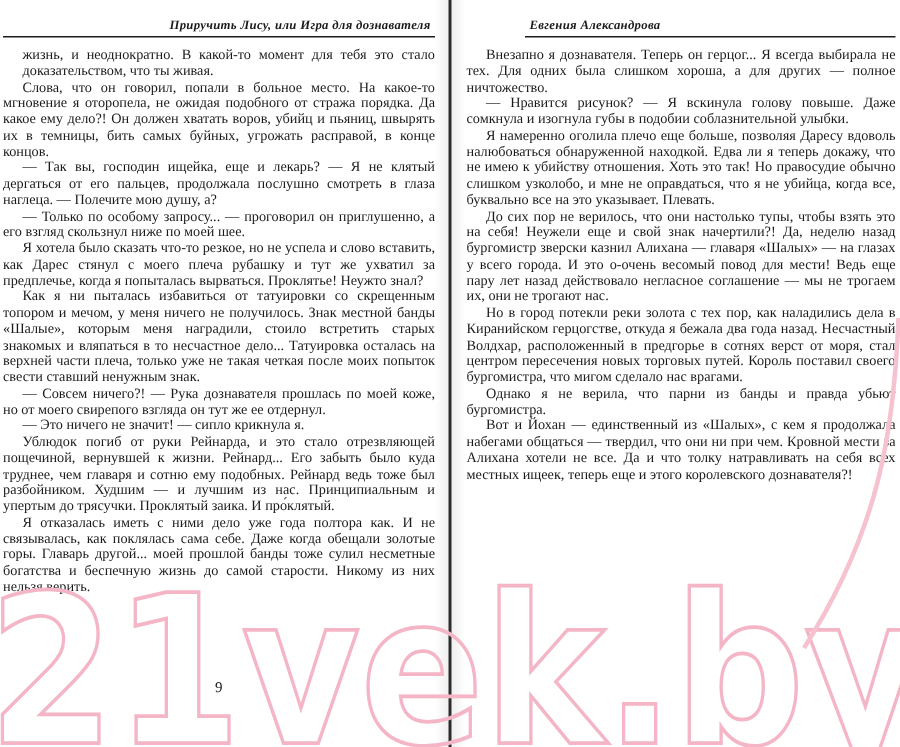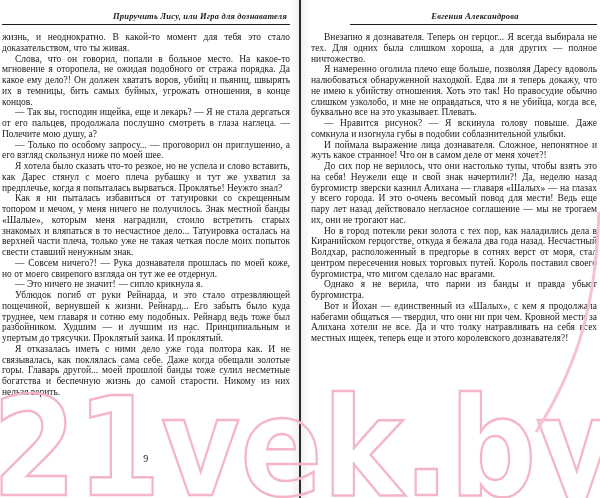--- a/index.html
+++ b/index.html
@@ -20,33 +20,33 @@
   .running-head {
     font-size: 8.5px;
     font-weight: bold;
     font-style: italic;
     letter-spacing: 0.2px;
     margin-top: 11px;
     white-space: nowrap;
     overflow: hidden;
   }
   .page-left  .running-head { text-align: right; padding-right: 3px; }
-  .page-right .running-head { text-align: center; padding-left: 42px; }
+  .page-right .running-head { text-align: left; padding-left: 42px; }
 
   .head-rule { border-bottom: 1.5px solid #1c1c1c; margin-top: 3px; }
   .page-right .head-rule { margin-left: 39px; }
 
   .body-text {
     margin-top: 7px;
     font-size: 9.5px;
     line-height: 10.75px;
     text-align: justify;
   }
   .body-text p { margin: 0; text-indent: 13px; }
-  .body-text p.no-indent { text-indent: 0; }
+  .body-text p.no-indent { text-indent: 0; margin-left: 13px; }
 
   .page-number {
     position: absolute;
     top: 453px;
     width: 100%;
     text-align: center;
     font-size: 10px;
     letter-spacing: 0.5px;
   }
 
@@ -91,41 +91,40 @@
 </head>
 <body>
 
 <div class="spread">
 
   <div class="page page-left">
     <div class="running-head">Приручить Лису, или Игра для дознавателя</div>
     <div class="head-rule"></div>
     <div class="body-text">
       <p class="no-indent">жизнь, и неоднократно. В какой-то момент для тебя это стало доказательством, что ты живая.</p>
-      <p>Слова, что он говорил, попали в больное место. На какое-то мгновение я оторопела, не ожидая подобного от стража порядка. Да какое ему дело?! Он должен хватать воров, убийц и пьяниц, швырять их в темницы, бить самых буйных, угрожать отношения, в конце концов.</p>
-      <p>— Так вы, господин ищейка, еще и лекарь? — Я не стала дергаться от его пальцев, продолжала послушно смотреть в глаза наглеца. — Полечите мою душу, а?</p>
+      <p>Слова, что он говорил, попали в больное место. На какое-то мгновение я оторопела, не ожидая подобного от стража порядка. Да какое ему дело?! Он должен хватать воров, убийц и пьяниц, швырять их в темницы, бить самых буйных, угрожать расправой, в конце концов.</p>
+      <p>— Так вы, господин ищейка, еще и лекарь? — Я не клятый дергаться от его пальцев, продолжала послушно смотреть в глаза наглеца. — Полечите мою душу, а?</p>
       <p>— Только по особому запросу... — проговорил он приглушенно, а его взгляд скользнул ниже по моей шее.</p>
       <p>Я хотела было сказать что-то резкое, но не успела и слово вставить, как Дарес стянул с моего плеча рубашку и тут же ухватил за предплечье, когда я попыталась вырваться. Проклятье! Неужто знал?</p>
       <p>Как я ни пыталась избавиться от татуировки со скрещенным топором и мечом, у меня ничего не получилось. Знак местной банды «Шалые», которым меня наградили, стоило встретить старых знакомых и вляпаться в то несчастное дело... Татуировка осталась на верхней части плеча, только уже не такая четкая после моих попыток свести ставший ненужным знак.</p>
       <p>— Совсем ничего?! — Рука дознавателя прошлась по моей коже, но от моего свирепого взгляда он тут же ее отдернул.</p>
       <p>— Это ничего не значит! — сипло крикнула я.</p>
       <p>Ублюдок погиб от руки Рейнарда, и это стало отрезвляющей пощечиной, вернувшей к жизни. Рейнард... Его забыть было куда труднее, чем главаря и сотню ему подобных. Рейнард ведь тоже был разбойником. Худшим — и лучшим из нас. Принципиальным и упертым до трясучки. Проклятый заика. И про́клятый.</p>
       <p>Я отказалась иметь с ними дело уже года полтора как. И не связывалась, как поклялась сама себе. Даже когда обещали золотые горы. Главарь другой... моей прошлой банды тоже сулил несметные богатства и беспечную жизнь до самой старости. Никому из них нельзя верить.</p>
     </div>
     <div class="page-number">9</div>
   </div>
 
   <div class="page page-right">
     <div class="running-head">Евгения Александрова</div>
     <div class="head-rule"></div>
     <div class="body-text">
       <p>Внезапно я дознавателя. Теперь он герцог... Я всегда выбирала не тех. Для одних была слишком хороша, а для других — полное ничтожество.</p>
+      <p>— Нравится рисунок? — Я вскинула голову повыше. Даже сомкнула и изогнула губы в подобии соблазнительной улыбки.</p>
       <p>Я намеренно оголила плечо еще больше, позволяя Даресу вдоволь налюбоваться обнаруженной находкой. Едва ли я теперь докажу, что не имею к убийству отношения. Хоть это так! Но правосудие обычно слишком узколобо, и мне не оправдаться, что я не убийца, когда все, буквально все на это указывает. Плевать.</p>
-      <p>— Нравится рисунок? — Я вскинула голову повыше. Даже сомкнула и изогнула губы в подобии соблазнительной улыбки.</p>
-      <p>И поймала выражение лица дознавателя. Сложное, непонятное и жуть какое странное! Что он в самом деле от меня хочет?!</p>
       <p>До сих пор не верилось, что они настолько тупы, чтобы взять это на себя! Неужели еще и свой знак начертили?! Да, неделю назад бургомистр зверски казнил Алихана — главаря «Шалых» — на глазах у всего города. И это о-очень весомый повод для мести! Ведь еще пару лет назад действовало негласное соглашение — мы не трогаем их, они не трогают нас.</p>
       <p>Но в город потекли реки золота с тех пор, как наладились дела в Киранийском герцогстве, откуда я бежала два года назад. Несчастный Волдхар, расположенный в предгорье в сотнях верст от моря, стал центром пересечения новых торговых путей. Король поставил своего бургомистра, что мигом сделало нас врагами.</p>
       <p>Однако я не верила, что парни из банды и правда убьют бургомистра.</p>
       <p>Вот и Йохан — единственный из «Шалых», с кем я продолжала набегами общаться — твердил, что они ни при чем. Кровной мести за Алихана хотели не все. Да и что толку натравливать на себя всех местных ищеек, теперь еще и этого королевского дознавателя?!</p>
     </div>
   </div>
 
   <div class="gutter-shadow-left"></div>
   <div class="gutter-shadow-right"></div>
   <div class="gutter-line"></div>

